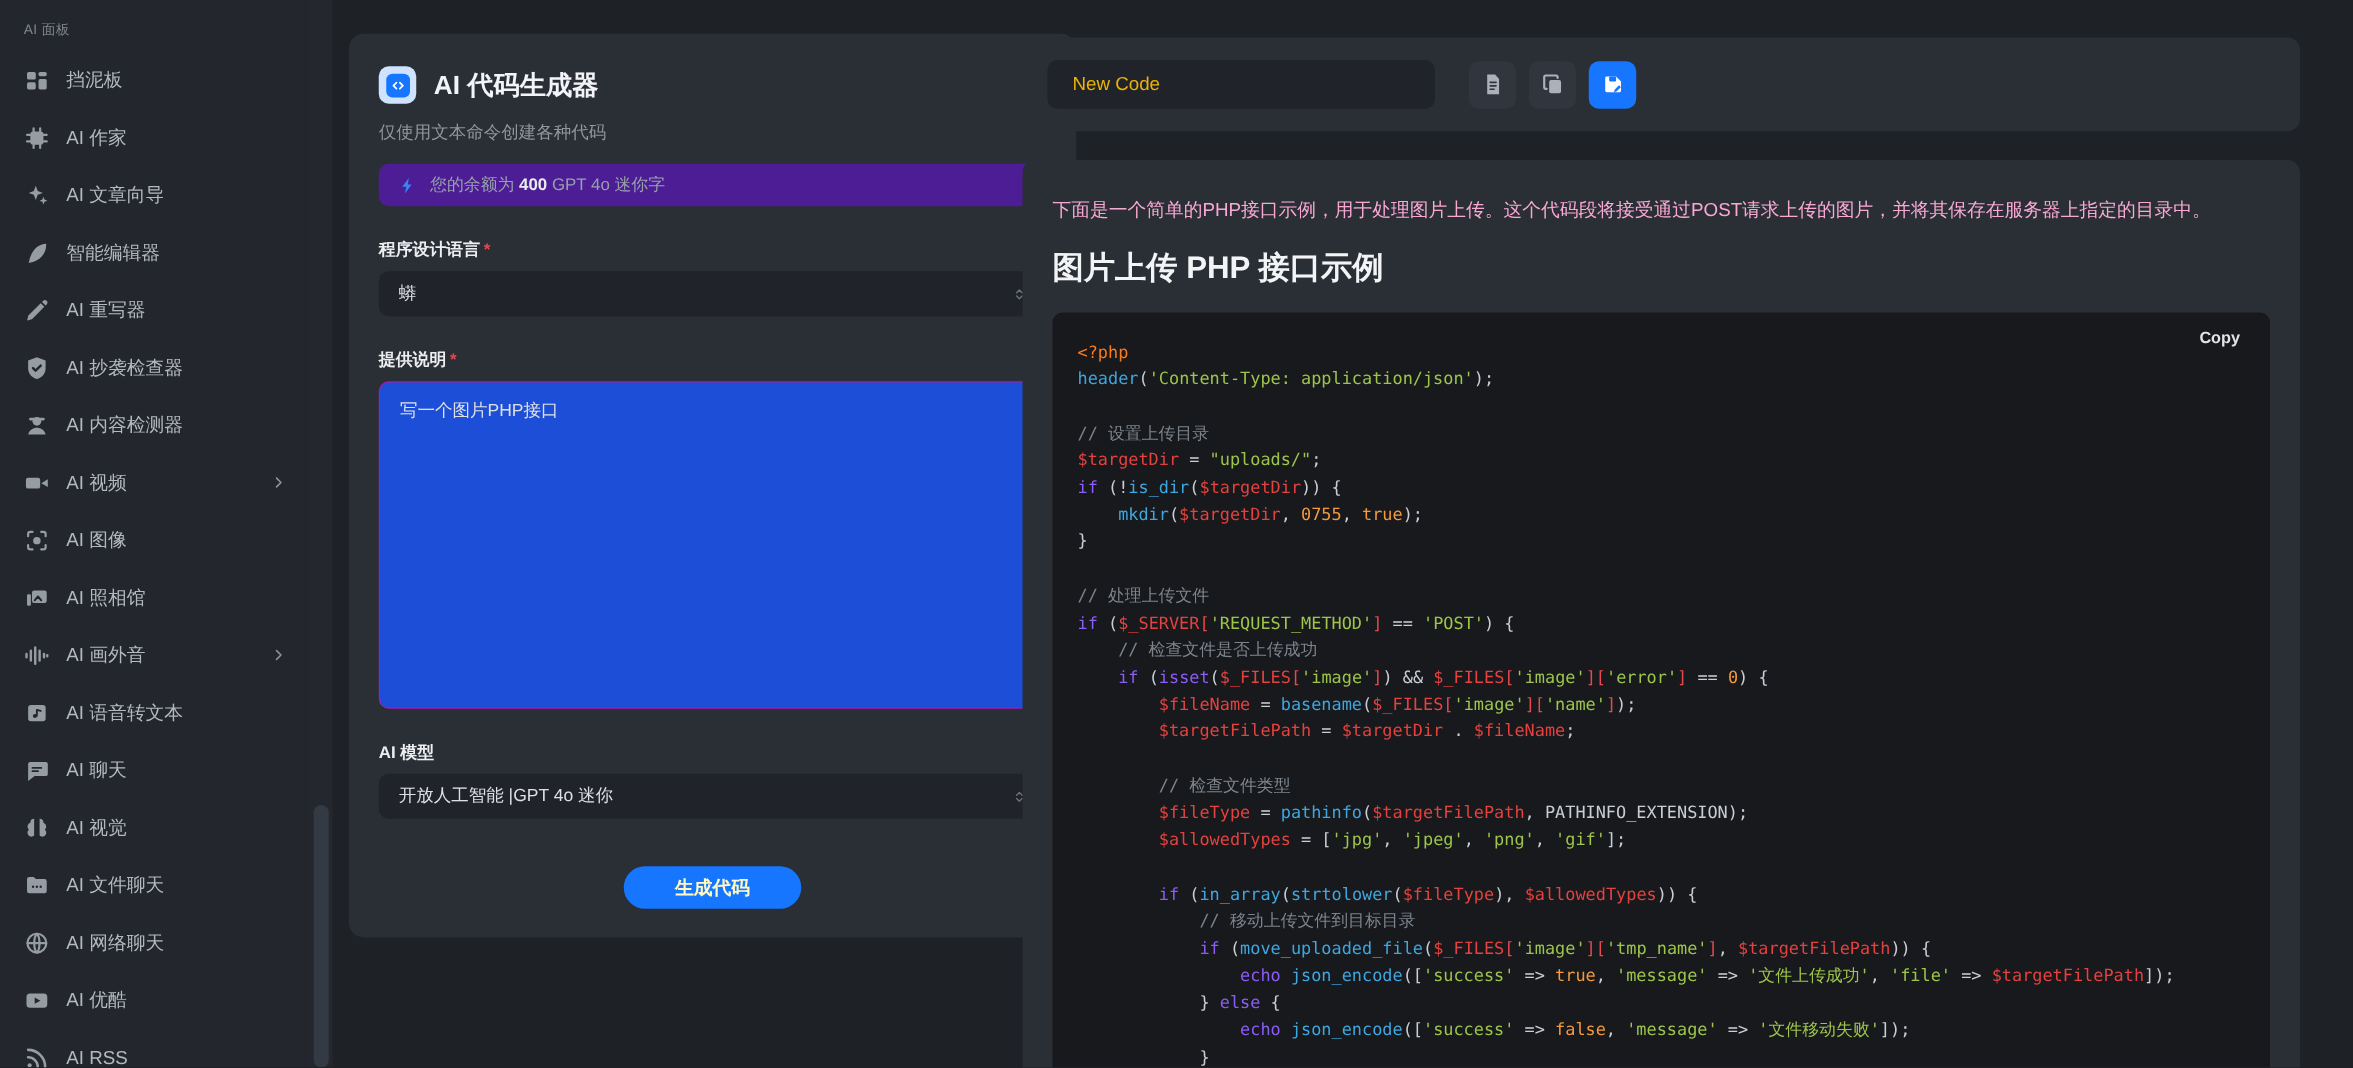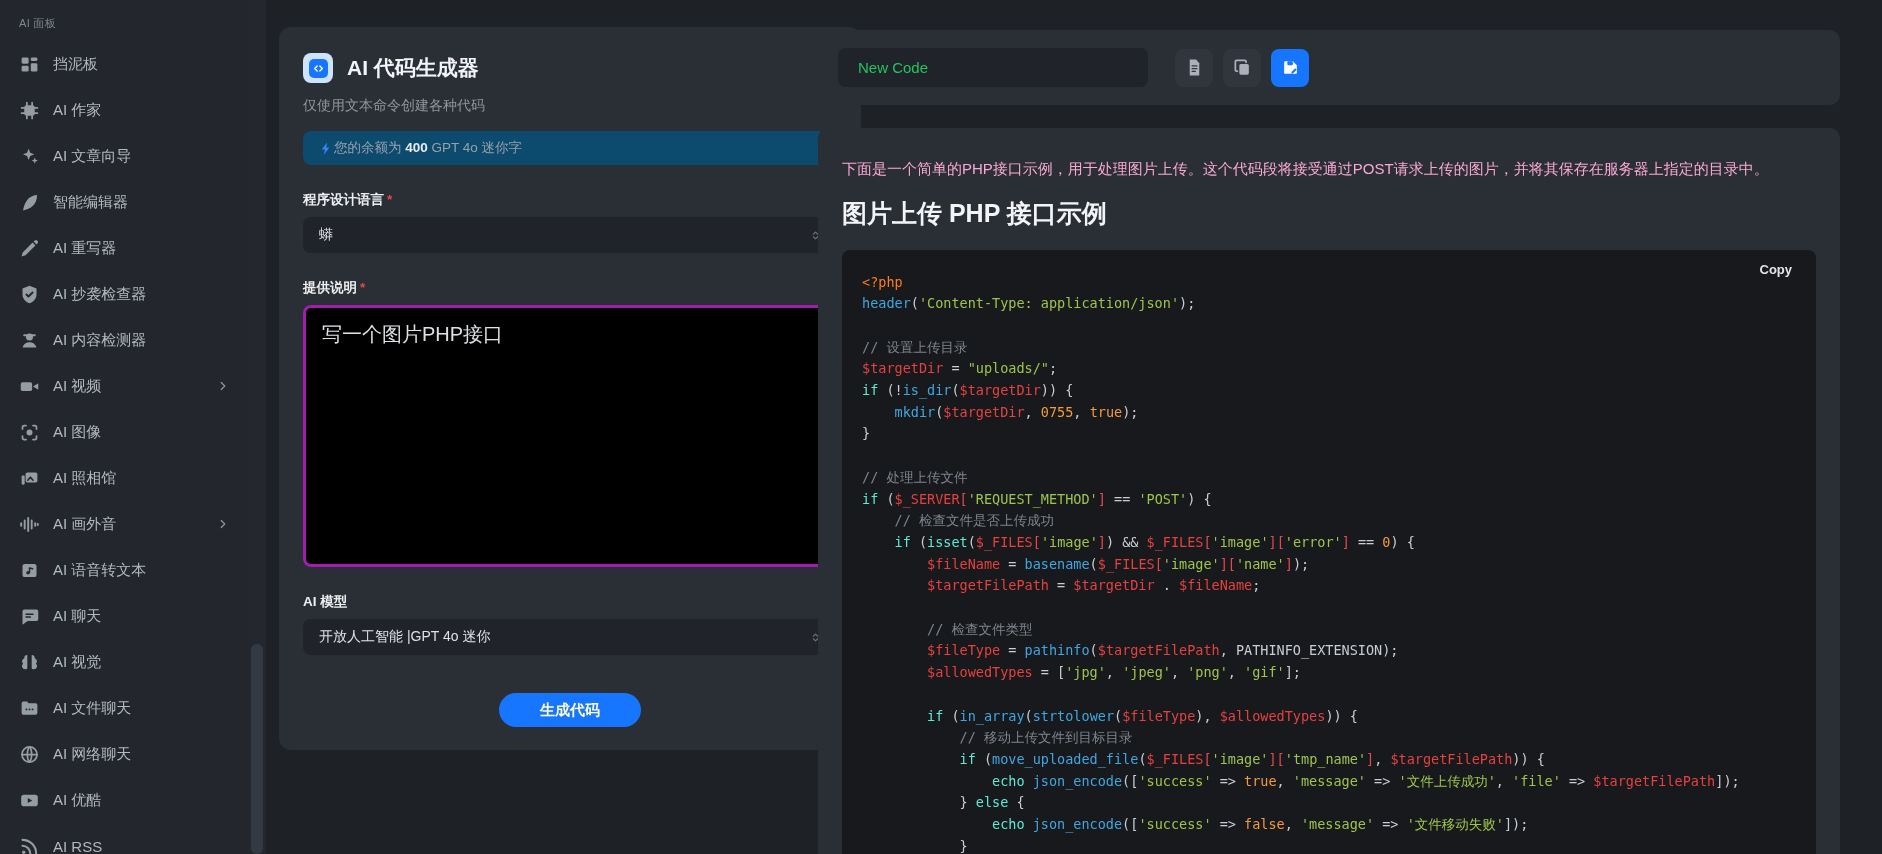--- a/index.html
+++ b/index.html
@@ -46,37 +46,37 @@
     width:30px; height:30px; border-radius:8px; background:#cfe3ff;
     display:flex; align-items:center; justify-content:center;
   }
   .gen-icon-inner {
     width:19px; height:19px; border-radius:5px; background:#1676ff;
     display:flex; align-items:center; justify-content:center; color:#fff;
   }
   .gen-title { font-size:21px; font-weight:bold; color:#f2f4f7; margin-left:14px; }
   .gen-sub { font-size:14px; color:#8f969e; margin-top:14px; }
   .balance {
-    margin-top:16px; height:34px; background:#0c4a6e; border-radius:8px;
-    display:flex; align-items:center; padding:0 16px; 
+    margin-top:16px; height:34px; background:#4c1d95; border-radius:8px;
+    display:flex; align-items:center; padding:0 16px; gap:10px;
   }
   .balance .icon { color:#3b82f6; }
   .balance-text { font-size:13.5px; color:#98a1ab; }
   .balance-text b { color:#e9ecef; font-weight:bold; }
   .field-label { margin-top:26px; font-size:13.5px; font-weight:bold; color:#eceef0; }
   .field-label .req { color:#e5484d; margin-left:3px; }
   .select {
     margin-top:8px; height:36px; background:#202329; border-radius:8px;
     display:flex; align-items:center; padding:0 14px 0 16px; cursor:pointer;
   }
   .select .sel-value { flex:1 1 auto; font-size:14px; color:#dde0e4; }
   .select .icon { color:#6b727a; }
   .fake-textarea {
-    margin-top:8px; height:262px; background:#000000; border:3px solid #a21caf;
-    border-radius:8px; padding:12px 16px; position:relative; font-size:20px; color:#dde0e4;
+    margin-top:8px; height:262px; background:#1d4ed8; border:1px solid #a21caf;
+    border-radius:8px; padding:12px 16px; position:relative; font-size:14px; color:#dde0e4;
     line-height:1.45;
   }
   .resize-handle {
     position:absolute; right:3px; bottom:3px; width:11px; height:11px;
     background:
       linear-gradient(135deg, transparent 0 50%, #6b727a 50% 56%, transparent 56% 72%, #6b727a 72% 78%, transparent 78%);
   }
   .gen-btn-row { display:flex; justify-content:center; margin-top:38px; }
   .generate-btn {
     width:142px; height:34px; border:none; border-radius:17px; background:#1676ff;
@@ -85,21 +85,21 @@
   }
 
   
   .doc-toolbar {
     position:absolute; left:818px; top:30px; width:1022px; height:75px;
     background:#2a2e35; border-radius:10px; display:flex; align-items:center;
     padding:0 20px;
   }
   .doc-title-input {
     width:310px; height:39px; background:#202329; border:none; border-radius:8px;
-    color:#22c55e; font-size:15px; padding:0 20px; outline:none;
+    color:#eab308; font-size:15px; padding:0 20px; outline:none;
     font-family:"Liberation Sans", sans-serif;
   }
   .tool-btn {
     width:38px; height:38px; border:none; border-radius:8px; background:#31363e;
     color:#aab1ba; cursor:pointer; display:flex; align-items:center; justify-content:center;
   }
   .tool-btn.primary { background:#1676ff; color:#fff; }
   .tool-btn + .tool-btn { margin-left:10px; }
   .tool-btn:first-of-type { margin-left:27px; }
 
@@ -119,21 +119,21 @@
     color:#e2e5e8; font-size:13px; font-weight:bold; cursor:pointer;
     font-family:"Liberation Sans", sans-serif;
   }
   .code-lines { font-family:"DejaVu Sans Mono","Liberation Mono",monospace; font-size:13.5px; }
   .code-line { white-space:pre; line-height:21.7px; min-height:21.7px; }
   .tok-tag { color:#ff7a1a; }
   .tok-fn  { color:#3fa7e0; }
   .tok-str { color:#9dc54a; }
   .tok-var { color:#e5413e; }
   .tok-vb  { color:#e5484d; }
-  .tok-kw  { color:#5eead4; }
+  .tok-kw  { color:#8b5cf6; }
   .tok-num { color:#f59a3c; }
   .tok-cmt { color:#7d848c; }
   .tok-pln { color:#c9ced4; }
 </style>
 </head>
 <body>
 
 <aside class="sidebar">
   <div class="sidebar-section-label">AI 面板</div>
   <nav id="sidebar-items">

